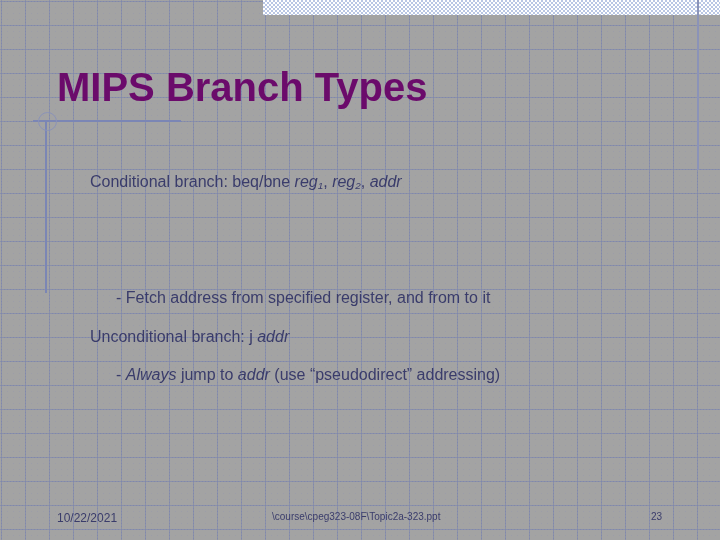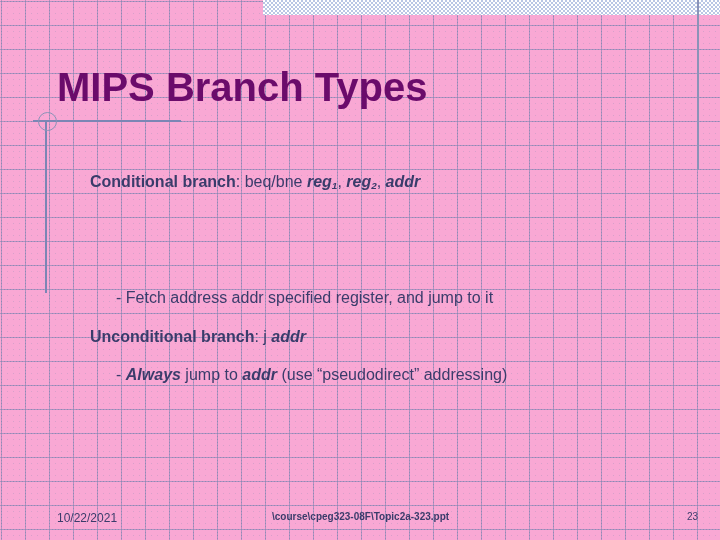--- a/index.html
+++ b/index.html
@@ -11,21 +11,21 @@
     height: 540px;
     background: #ffffff;
     font-family: "Liberation Sans", sans-serif;
     overflow: hidden;
   }
 
   #slide {
     position: relative;
     width: 720px;
     height: 540px;
-    background-color: #f9a8d4;
+    background-color: #a3a3a3;
     overflow: hidden;
   }
 
   
   .grid-fine {
     position: absolute;
     left: 0; top: 0;
     width: 720px; height: 540px;
     background-image:
       radial-gradient(circle at 0.5px 0.5px, rgba(140,145,180,0.30) 0.5px, transparent 0.6px);
@@ -139,22 +139,22 @@
     position: absolute;
     color: #3a3c6b;
     font-size: 16px;
     line-height: 20px;
     white-space: nowrap;
     pointer-events: auto;
   }
   .lvl1 { left: 90px; }
   .lvl2 { left: 116px; }
 
-  .line .b { font-weight: bold; }
-  .line .i { font-style: italic; font-weight: bold; }
+  .line .b { font-weight: normal; }
+  .line .i { font-style: italic; }
   .line sub {
     font-size: 0.62em;
     font-style: italic;
     vertical-align: -0.25em;
     line-height: 0;
   }
 
   .row-1 { top: 172px; }
   .row-2 { top: 211px; }
   .row-3 { top: 249px; }
@@ -171,30 +171,28 @@
     color: #3a3c6b;
     white-space: nowrap;
   }
   .footer-path {
     position: absolute;
     left: 272px;
     top: 511px;
     font-size: 10px;
     color: #3a3c6b;
     white-space: nowrap;
-    font-weight: bold;
   }
   .footer-pageno {
     position: absolute;
     left: 651px;
     top: 511px;
     font-size: 10px;
     color: #3a3c6b;
     white-space: nowrap;
-    padding-left: 36px;
   }
 </style>
 </head>
 <body>
 
 <div id="slide">
 
   <div class="grid-fine"></div>
   <div class="grid-major"></div>
 
@@ -206,21 +204,21 @@
   <div class="deco-hrule"></div>
   <div class="deco-vrule"></div>
   <div class="deco-circle"></div>
 
   <div class="body-block">
 
     <div class="line lvl1 row-1"><span class="b">Conditional branch</span><span>: </span><span>beq/bne </span><span class="i"><span>reg</span><sub>1</sub></span><span>, </span><span class="i"><span>reg</span><sub>2</sub></span><span>, </span><span class="i">addr</span></div>
 
 
 
-    <div class="line lvl2 row-4">- Fetch address addr specified register, and jump to it</div>
+    <div class="line lvl2 row-4">- Fetch address from specified register, and from to it</div>
 
     <div class="line lvl1 row-5"><span class="b">Unconditional branch</span><span>: </span><span>j </span><span class="i">addr</span></div>
 
     <div class="line lvl2 row-6"><span>- </span><span class="i">Always</span><span> jump to </span><span class="i">addr</span><span> (use “pseudodirect” addressing)</span></div>
 
   </div>
 
   <div class="footer-date">10/22/2021</div>
   <div class="footer-path">\course\cpeg323-08F\Topic2a-323.ppt</div>
   <div class="footer-pageno">23</div>

